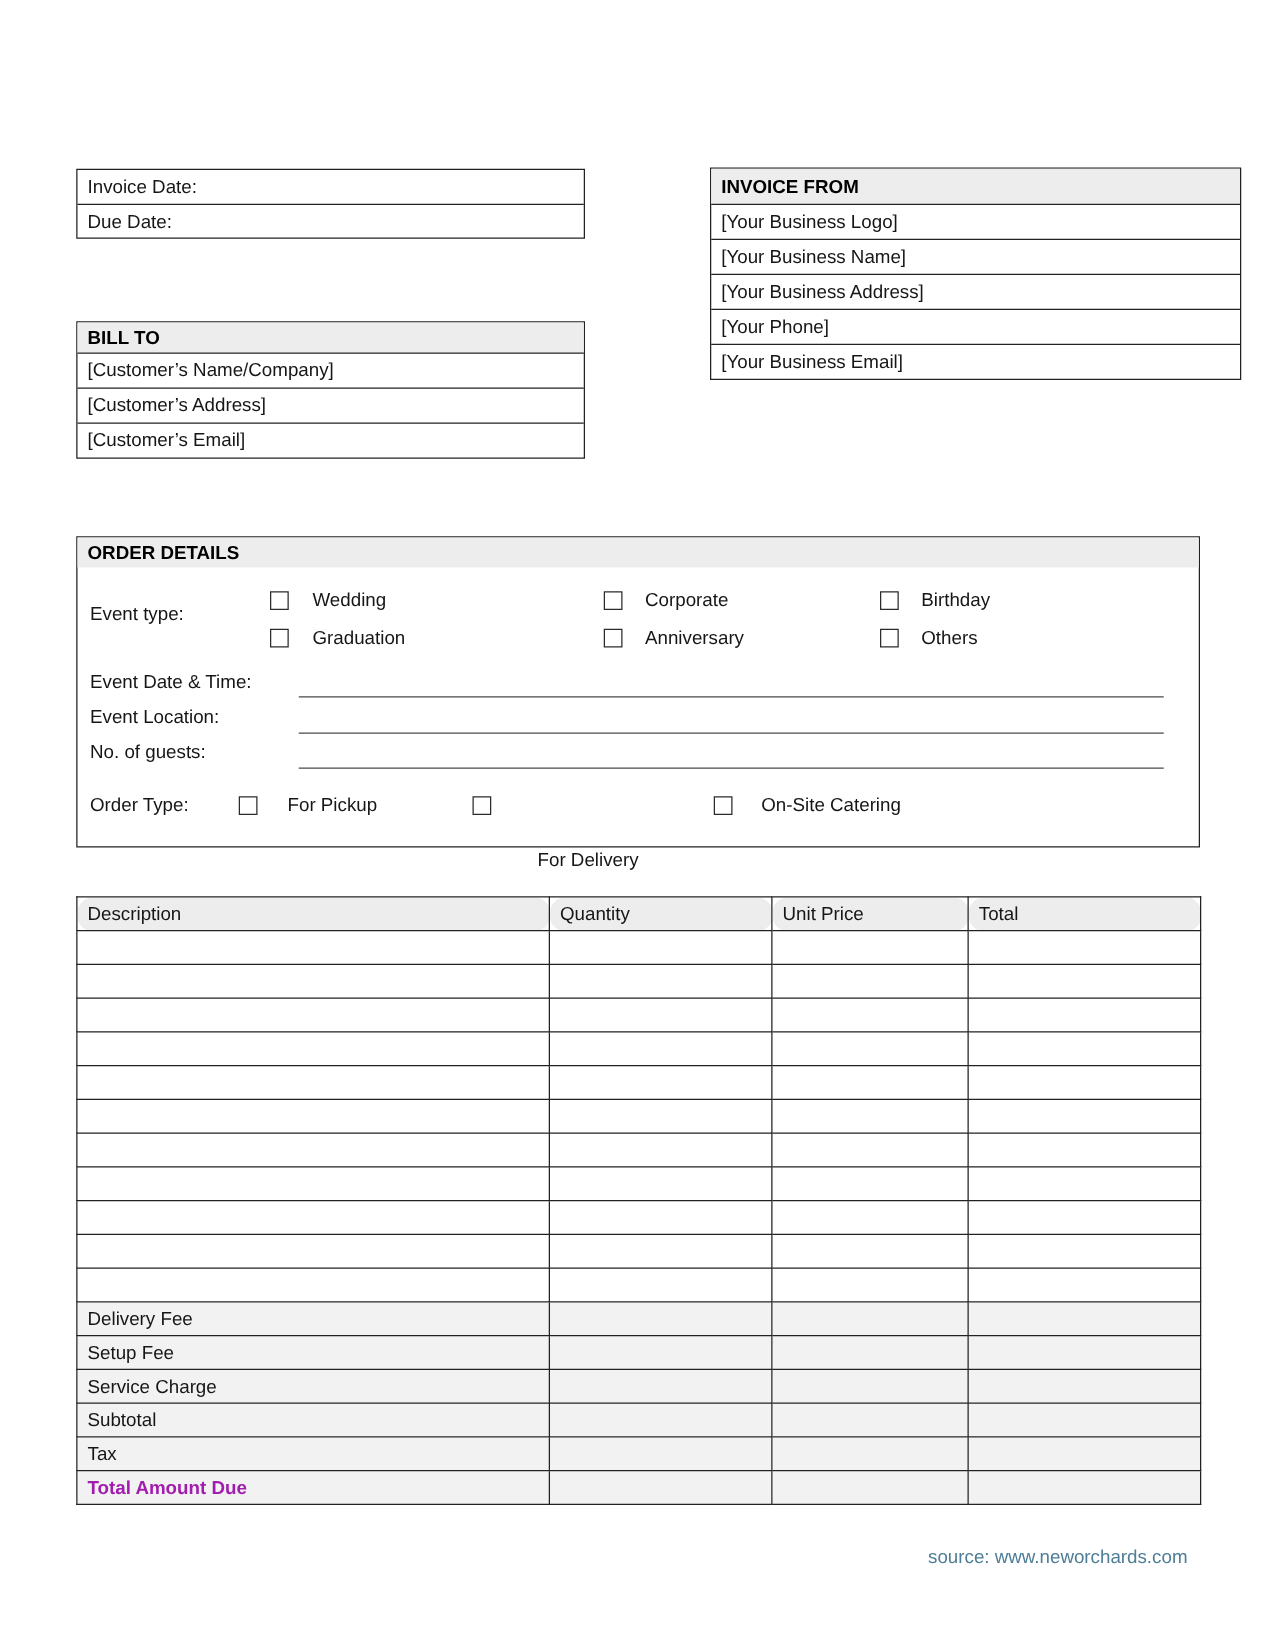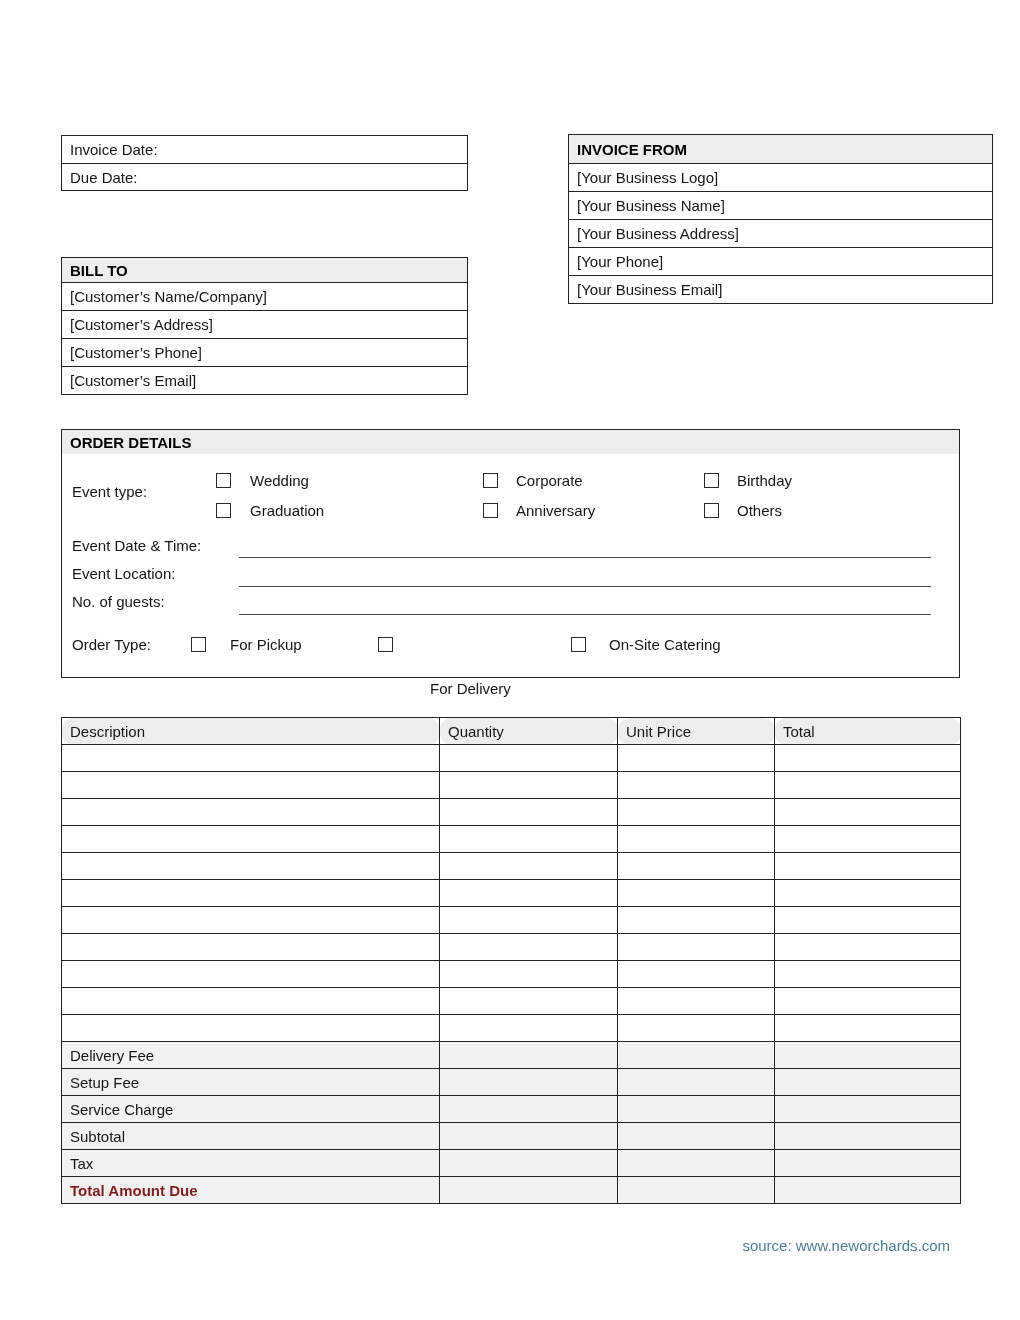--- a/index.html
+++ b/index.html
@@ -50,21 +50,21 @@
     position:absolute;left:61px;top:717px;width:899px;
     border-collapse:collapse;table-layout:fixed;
   }
   .items-table th,.items-table td{
     border:1px solid var(--border);height:27px;padding:0 8px;
     font-weight:400;text-align:left;font-size:15px;color:#161616;
     overflow:hidden;box-sizing:border-box;
   }
   .items-table thead th{background:var(--header-bg);border-radius:12px;}
   .items-table .summary td{background:var(--summary-bg);}
-  .items-table .summary.total td:first-child{font-weight:700;color:#7f1d1d;}
+  .items-table .summary.total td:first-child{font-weight:700;color:#a21caf;}
   .source-line{
     position:absolute;top:1237px;right:70px;margin:0;
     color:var(--source);font-size:15px;text-align:right;
   }
 </style>
 </head>
 <body>
 
 <div class="page">
 
@@ -80,21 +80,20 @@
     <div class="cell">[Your Business Name]</div>
     <div class="cell">[Your Business Address]</div>
     <div class="cell">[Your Phone]</div>
     <div class="cell">[Your Business Email]</div>
   </div>
 
   <div class="box bill-box">
     <div class="sec-header">BILL TO</div>
     <div class="cell">[Customer’s Name/Company]</div>
     <div class="cell">[Customer’s Address]</div>
-    <div class="cell">[Customer’s Phone]</div>
     <div class="cell">[Customer’s Email]</div>
   </div>
 
   <div class="box order-box">
     <div class="sec-header">ORDER DETAILS</div>
 
     <span class="od-abs" style="left:10px;top:53px;">Event type:</span>
 
     <span class="cb" style="left:154px;top:43px;"></span>
     <span class="od-abs" style="left:188px;top:42px;">Wedding</span>

